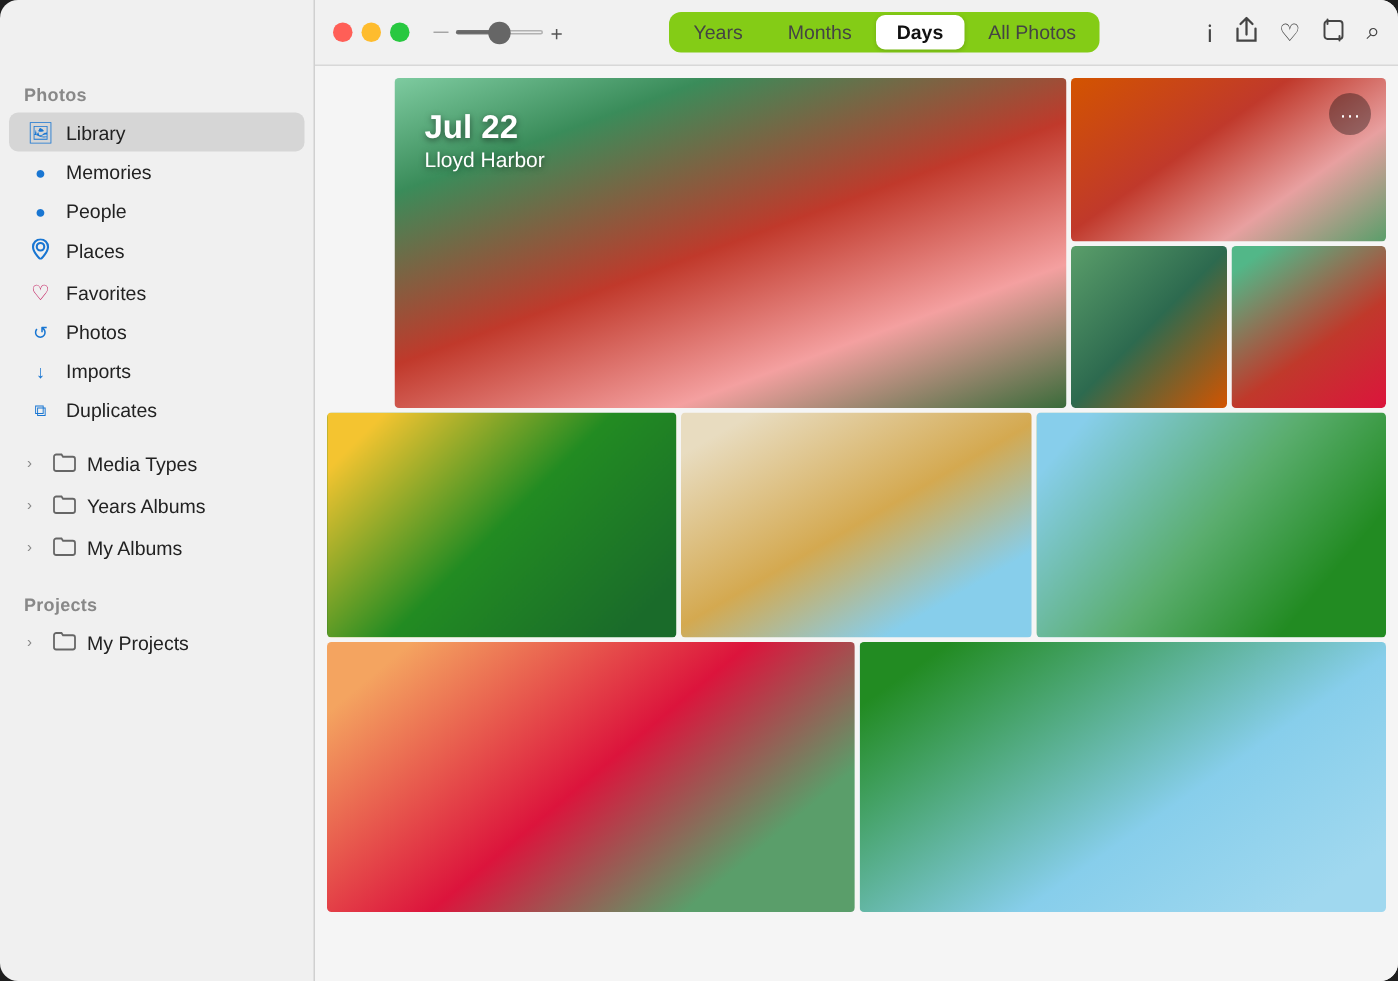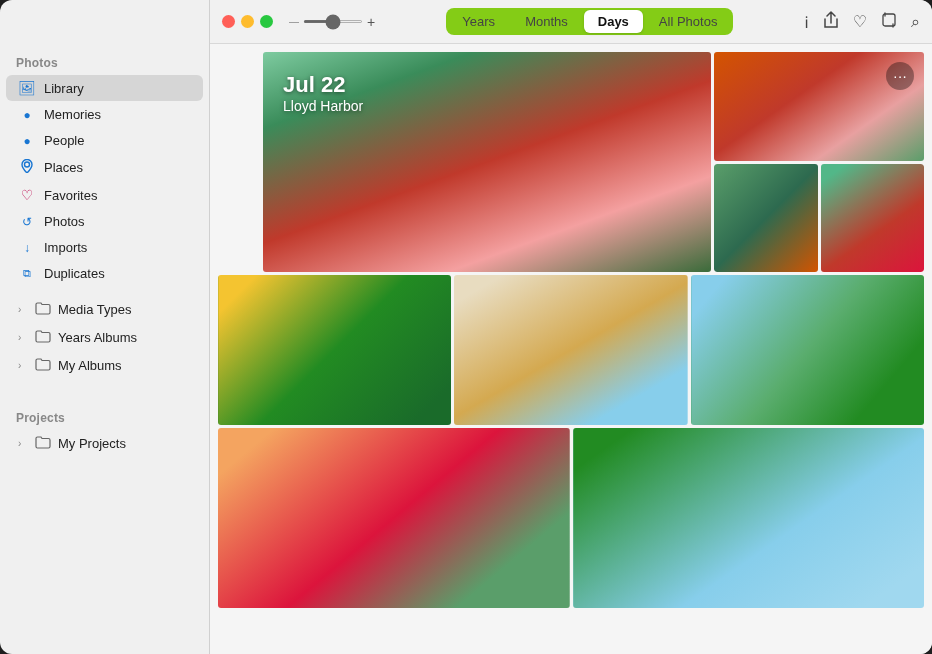--- a/index.html
+++ b/index.html
@@ -368,21 +368,21 @@
       <span class="chevron">›</span>
       <span class="icon">
         <svg width="16" height="14" viewBox="0 0 16 14">
             <path d="M1 3.5 C1 2.7 1.7 2 2.5 2 L6 2 L7 3.5 L13.5 3.5 C14.3 3.5 15 4.2 15 5 L15 11.5 C15 12.3 14.3 13 13.5 13 L2.5 13 C1.7 13 1 12.3 1 11.5Z" fill="none" stroke="#666" stroke-width="1.2"></path>
           </svg>
       </span>
       <span>My Albums</span>
     </div>
   </div>
 
-  <div style="margin-top:23px;">
+  <div style="margin-top:8px;">
     <div class="sidebar-section-label">Projects</div>
 
     <div class="expandable-item">
       <span class="chevron">›</span>
       <span class="icon">
         <svg width="16" height="14" viewBox="0 0 16 14">
             <path d="M1 3.5 C1 2.7 1.7 2 2.5 2 L6 2 L7 3.5 L13.5 3.5 C14.3 3.5 15 4.2 15 5 L15 11.5 C15 12.3 14.3 13 13.5 13 L2.5 13 C1.7 13 1 12.3 1 11.5Z" fill="none" stroke="#666" stroke-width="1.2"></path>
           </svg>
       </span>
       <span>My Projects</span>

